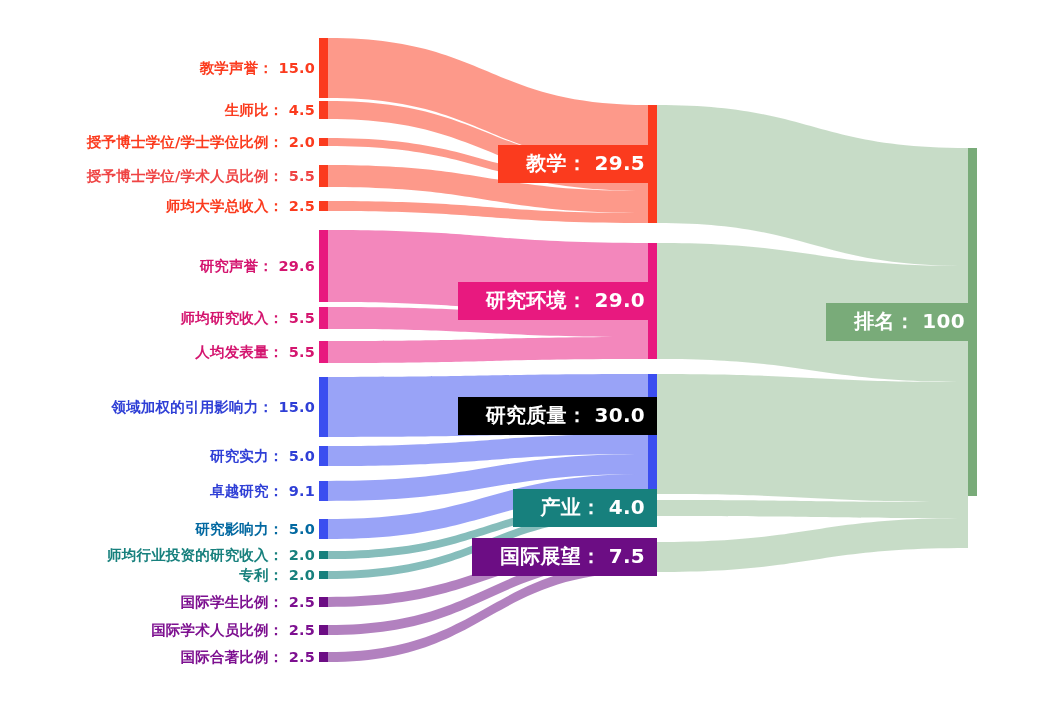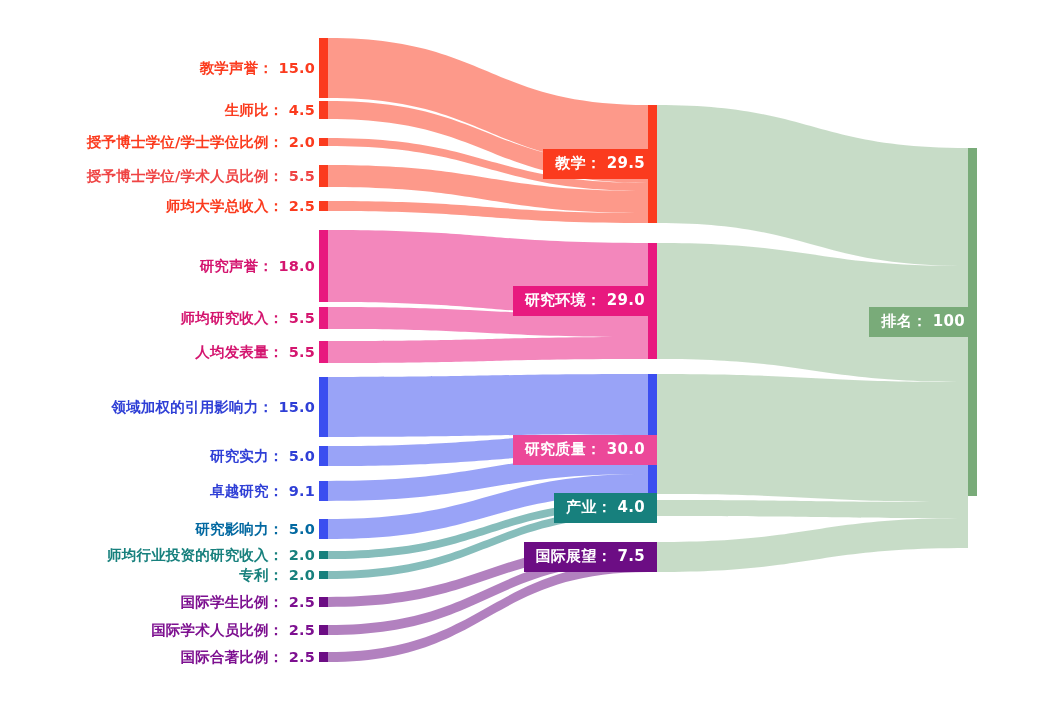--- a/index.html
+++ b/index.html
@@ -14,23 +14,23 @@
     font-weight:bold;
     font-size:14.5px;
     text-align:right;
     letter-spacing:0.2px;
   }
   .node-label{
     position:absolute;
     transform:translateY(-50%);
     white-space:nowrap;
     font-weight:bold;
-    font-size:15px;
+    font-size:20px;
     color:#ffffff;
-    padding:5px 12px 6px 12px;
+    padding:5px 12px 6px 28px;
     box-sizing:border-box;
     letter-spacing:0.3px;
   }
 </style>
 </head>
 <body>
 
 <div id="sankey-root">
   <svg class="sankey-canvas" viewBox="0 0 1040 701" preserveAspectRatio="none">
     <g id="links-layer">
@@ -82,32 +82,32 @@
         <rect x="648" y="542" width="9" height="30" fill="#6c0d84"></rect>
         <rect x="968" y="148" width="9" height="348" fill="#79ab79"></rect>
       </g>
   </svg>
   <div id="labels-layer">
       <div class="src-label" style="right: 725px; top: 68px; color: rgb(251, 59, 30);">教学声誉：  15.0</div>
       <div class="src-label" style="right: 725px; top: 110px; color: rgb(251, 59, 30);">生师比：  4.5</div>
       <div class="src-label" style="right: 725px; top: 142px; color: rgb(251, 59, 30);">授予博士学位/学士学位比例：  2.0</div>
       <div class="src-label" style="right: 725px; top: 176px; color: #ef4444;">授予博士学位/学术人员比例：  5.5</div>
       <div class="src-label" style="right: 725px; top: 206px; color: rgb(251, 59, 30);">师均大学总收入：  2.5</div>
-      <div class="src-label" style="right: 725px; top: 266px; color: rgb(212, 21, 111);">研究声誉：  18.0</div>
+      <div class="src-label" style="right: 725px; top: 266px; color: rgb(212, 21, 111);">研究声誉：  29.6</div>
       <div class="src-label" style="right: 725px; top: 318px; color: rgb(212, 21, 111);">师均研究收入：  5.5</div>
       <div class="src-label" style="right: 725px; top: 352px; color: rgb(212, 21, 111);">人均发表量：  5.5</div>
       <div class="src-label" style="right: 725px; top: 407px; color: rgb(47, 63, 214);">领域加权的引用影响力：  15.0</div>
       <div class="src-label" style="right: 725px; top: 456px; color: rgb(47, 63, 214);">研究实力：  5.0</div>
       <div class="src-label" style="right: 725px; top: 491px; color: rgb(47, 63, 214);">卓越研究：  9.1</div>
       <div class="src-label" style="right: 725px; top: 529px; color: #0369a1;">研究影响力：  5.0</div>
       <div class="src-label" style="right: 725px; top: 555px; color: rgb(23, 128, 125);">师均行业投资的研究收入：  2.0</div>
       <div class="src-label" style="right: 725px; top: 575px; color: rgb(23, 128, 125);">专利：  2.0</div>
       <div class="src-label" style="right: 725px; top: 602px; color: rgb(125, 16, 144); padding-left: 25px;">国际学生比例：  2.5</div>
       <div class="src-label" style="right: 725px; top: 630px; color: rgb(125, 16, 144); margin-left: 28px;">国际学术人员比例：  2.5</div>
       <div class="src-label" style="right: 725px; top: 657px; color: rgb(125, 16, 144);">国际合著比例：  2.5</div>
       <div class="node-label" style="right: 383px; top: 164px; background: rgb(251, 59, 30);">教学：  29.5</div>
       <div class="node-label" style="right: 383px; top: 301px; background: rgb(232, 25, 127);">研究环境：  29.0</div>
-      <div class="node-label" style="right: 383px; top: 450px; background: #ec4899;">研究质量：  30.0</div>
+      <div class="node-label" style="right: 383px; top: 416px; background: #000000;">研究质量：  30.0</div>
       <div class="node-label" style="right: 383px; top: 508px; background: rgb(23, 128, 125);">产业：  4.0</div>
       <div class="node-label" style="right: 383px; top: 557px; background: rgb(108, 13, 132);">国际展望：  7.5</div>
       <div class="node-label" style="right: 63px; top: 322px; background: rgb(121, 171, 121);">排名：  100</div>
     </div>
 </div>
 
 </body></html>

